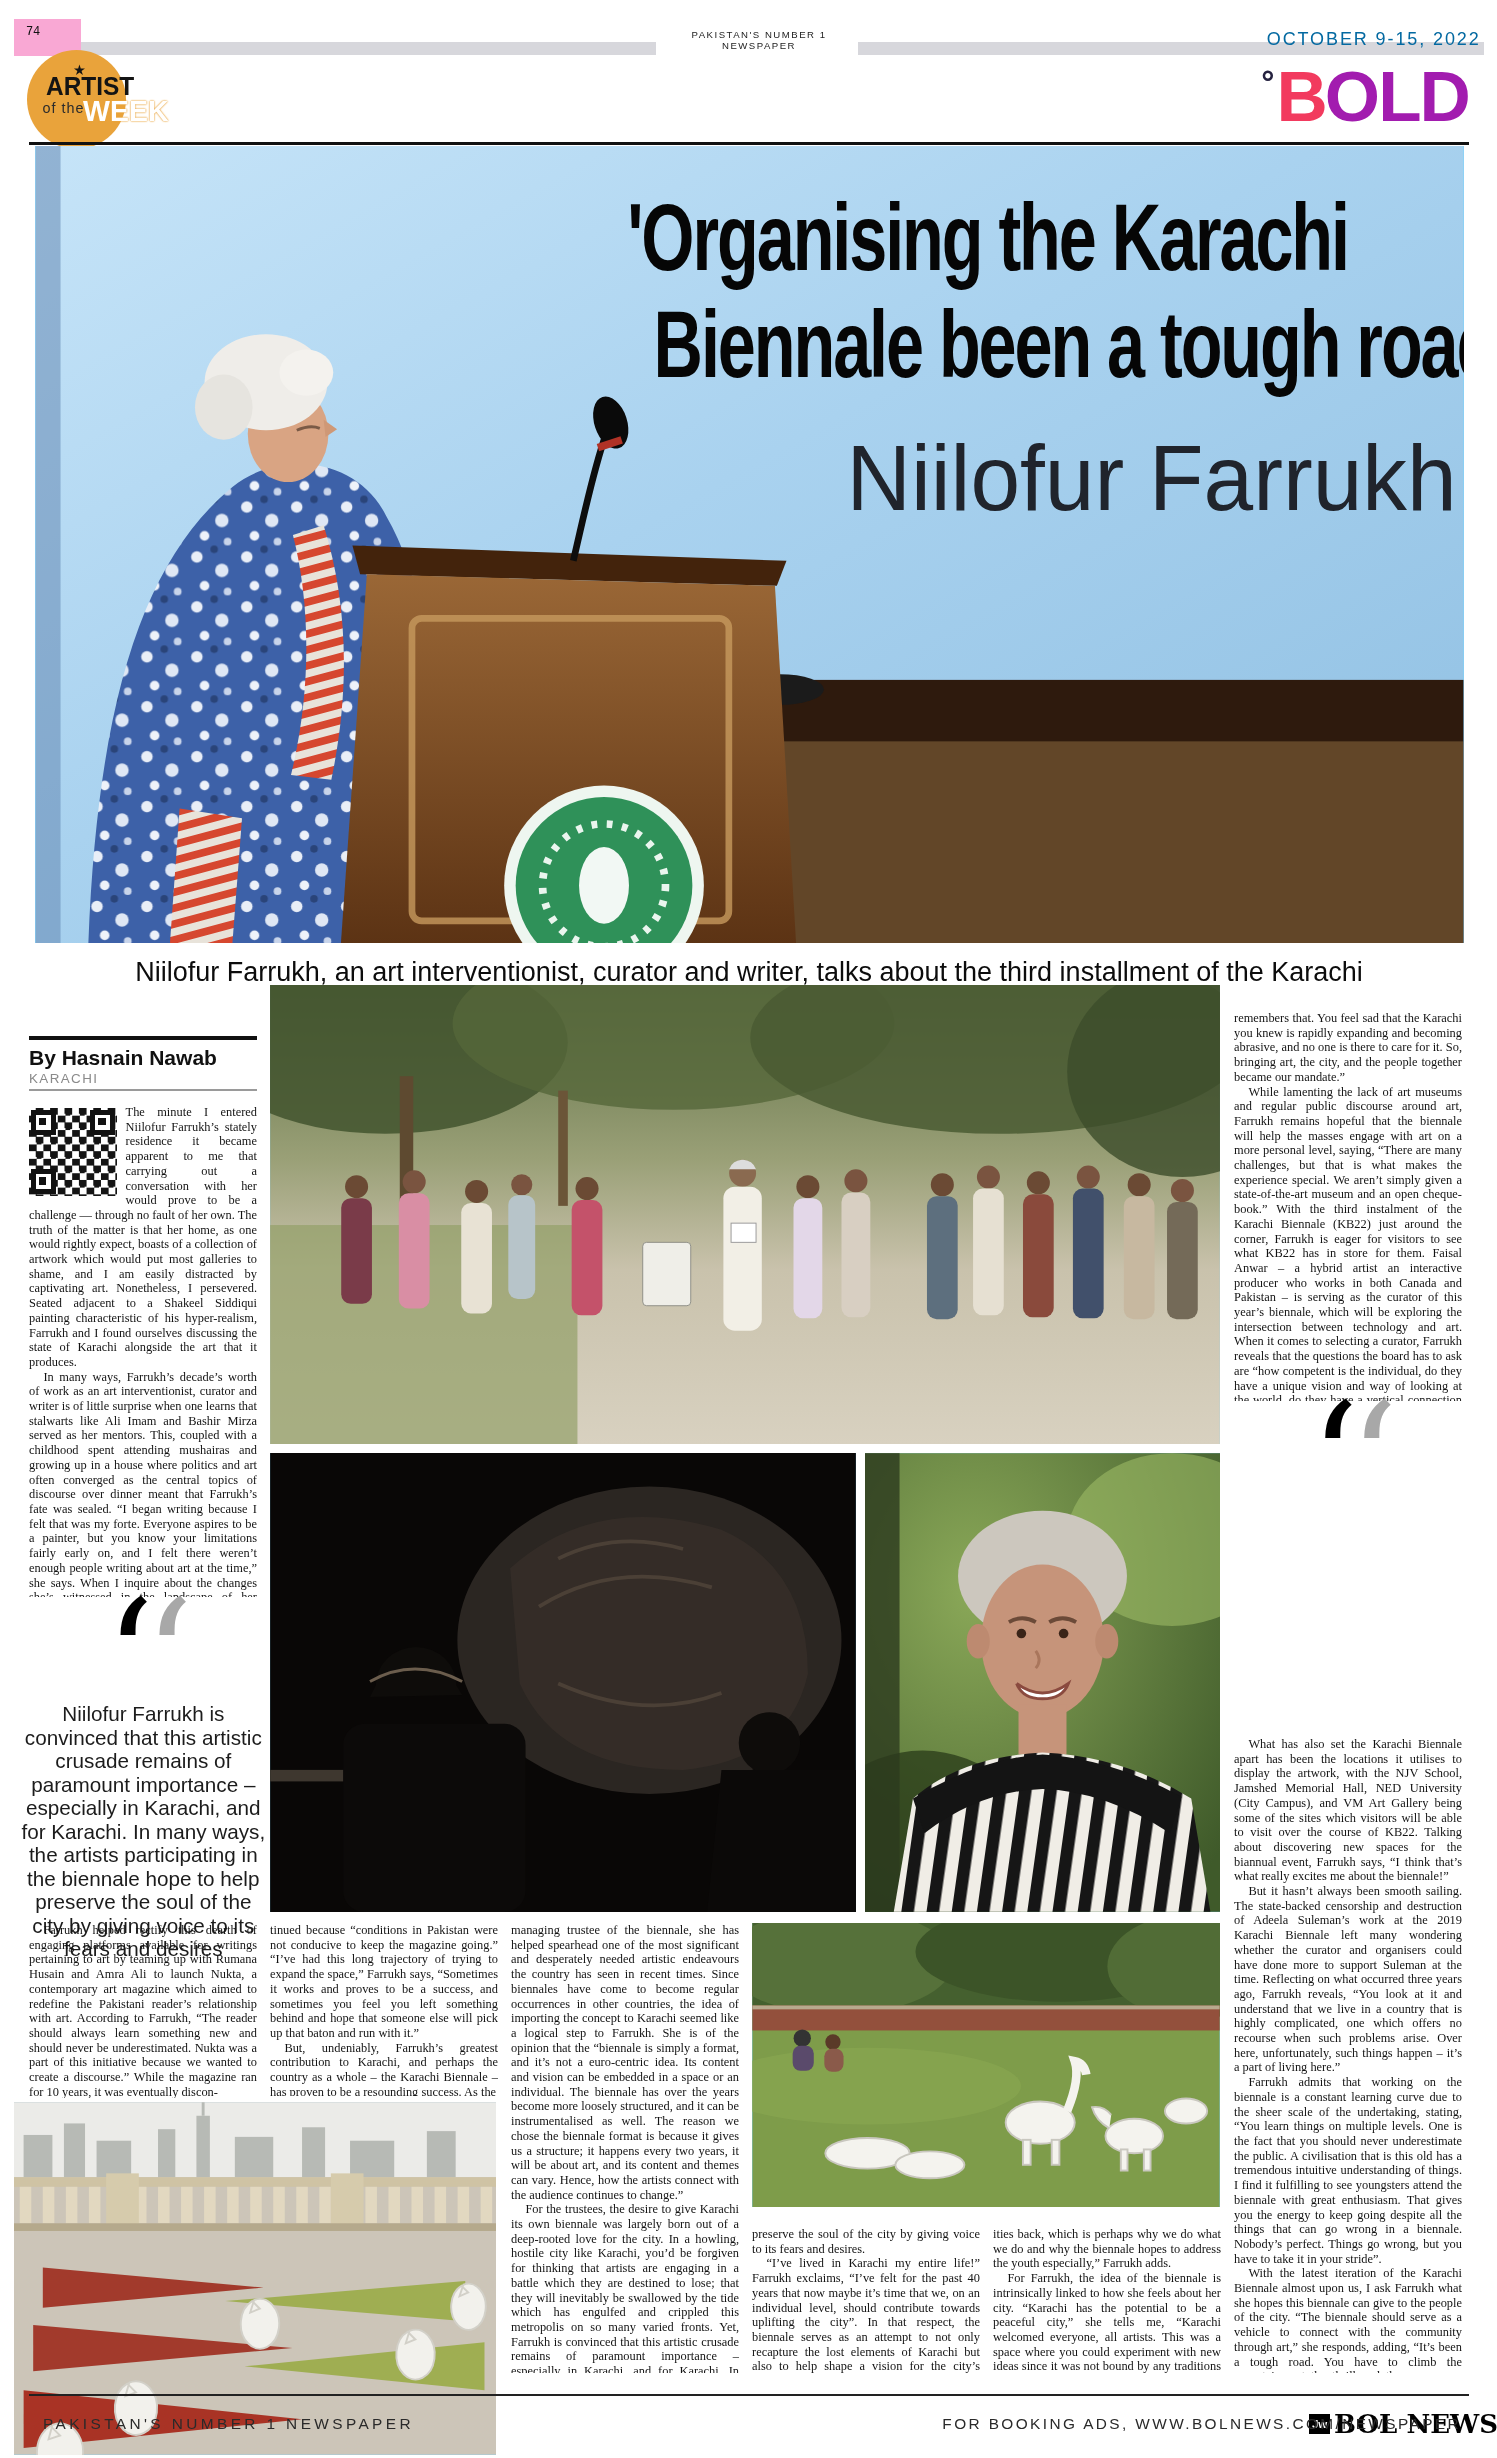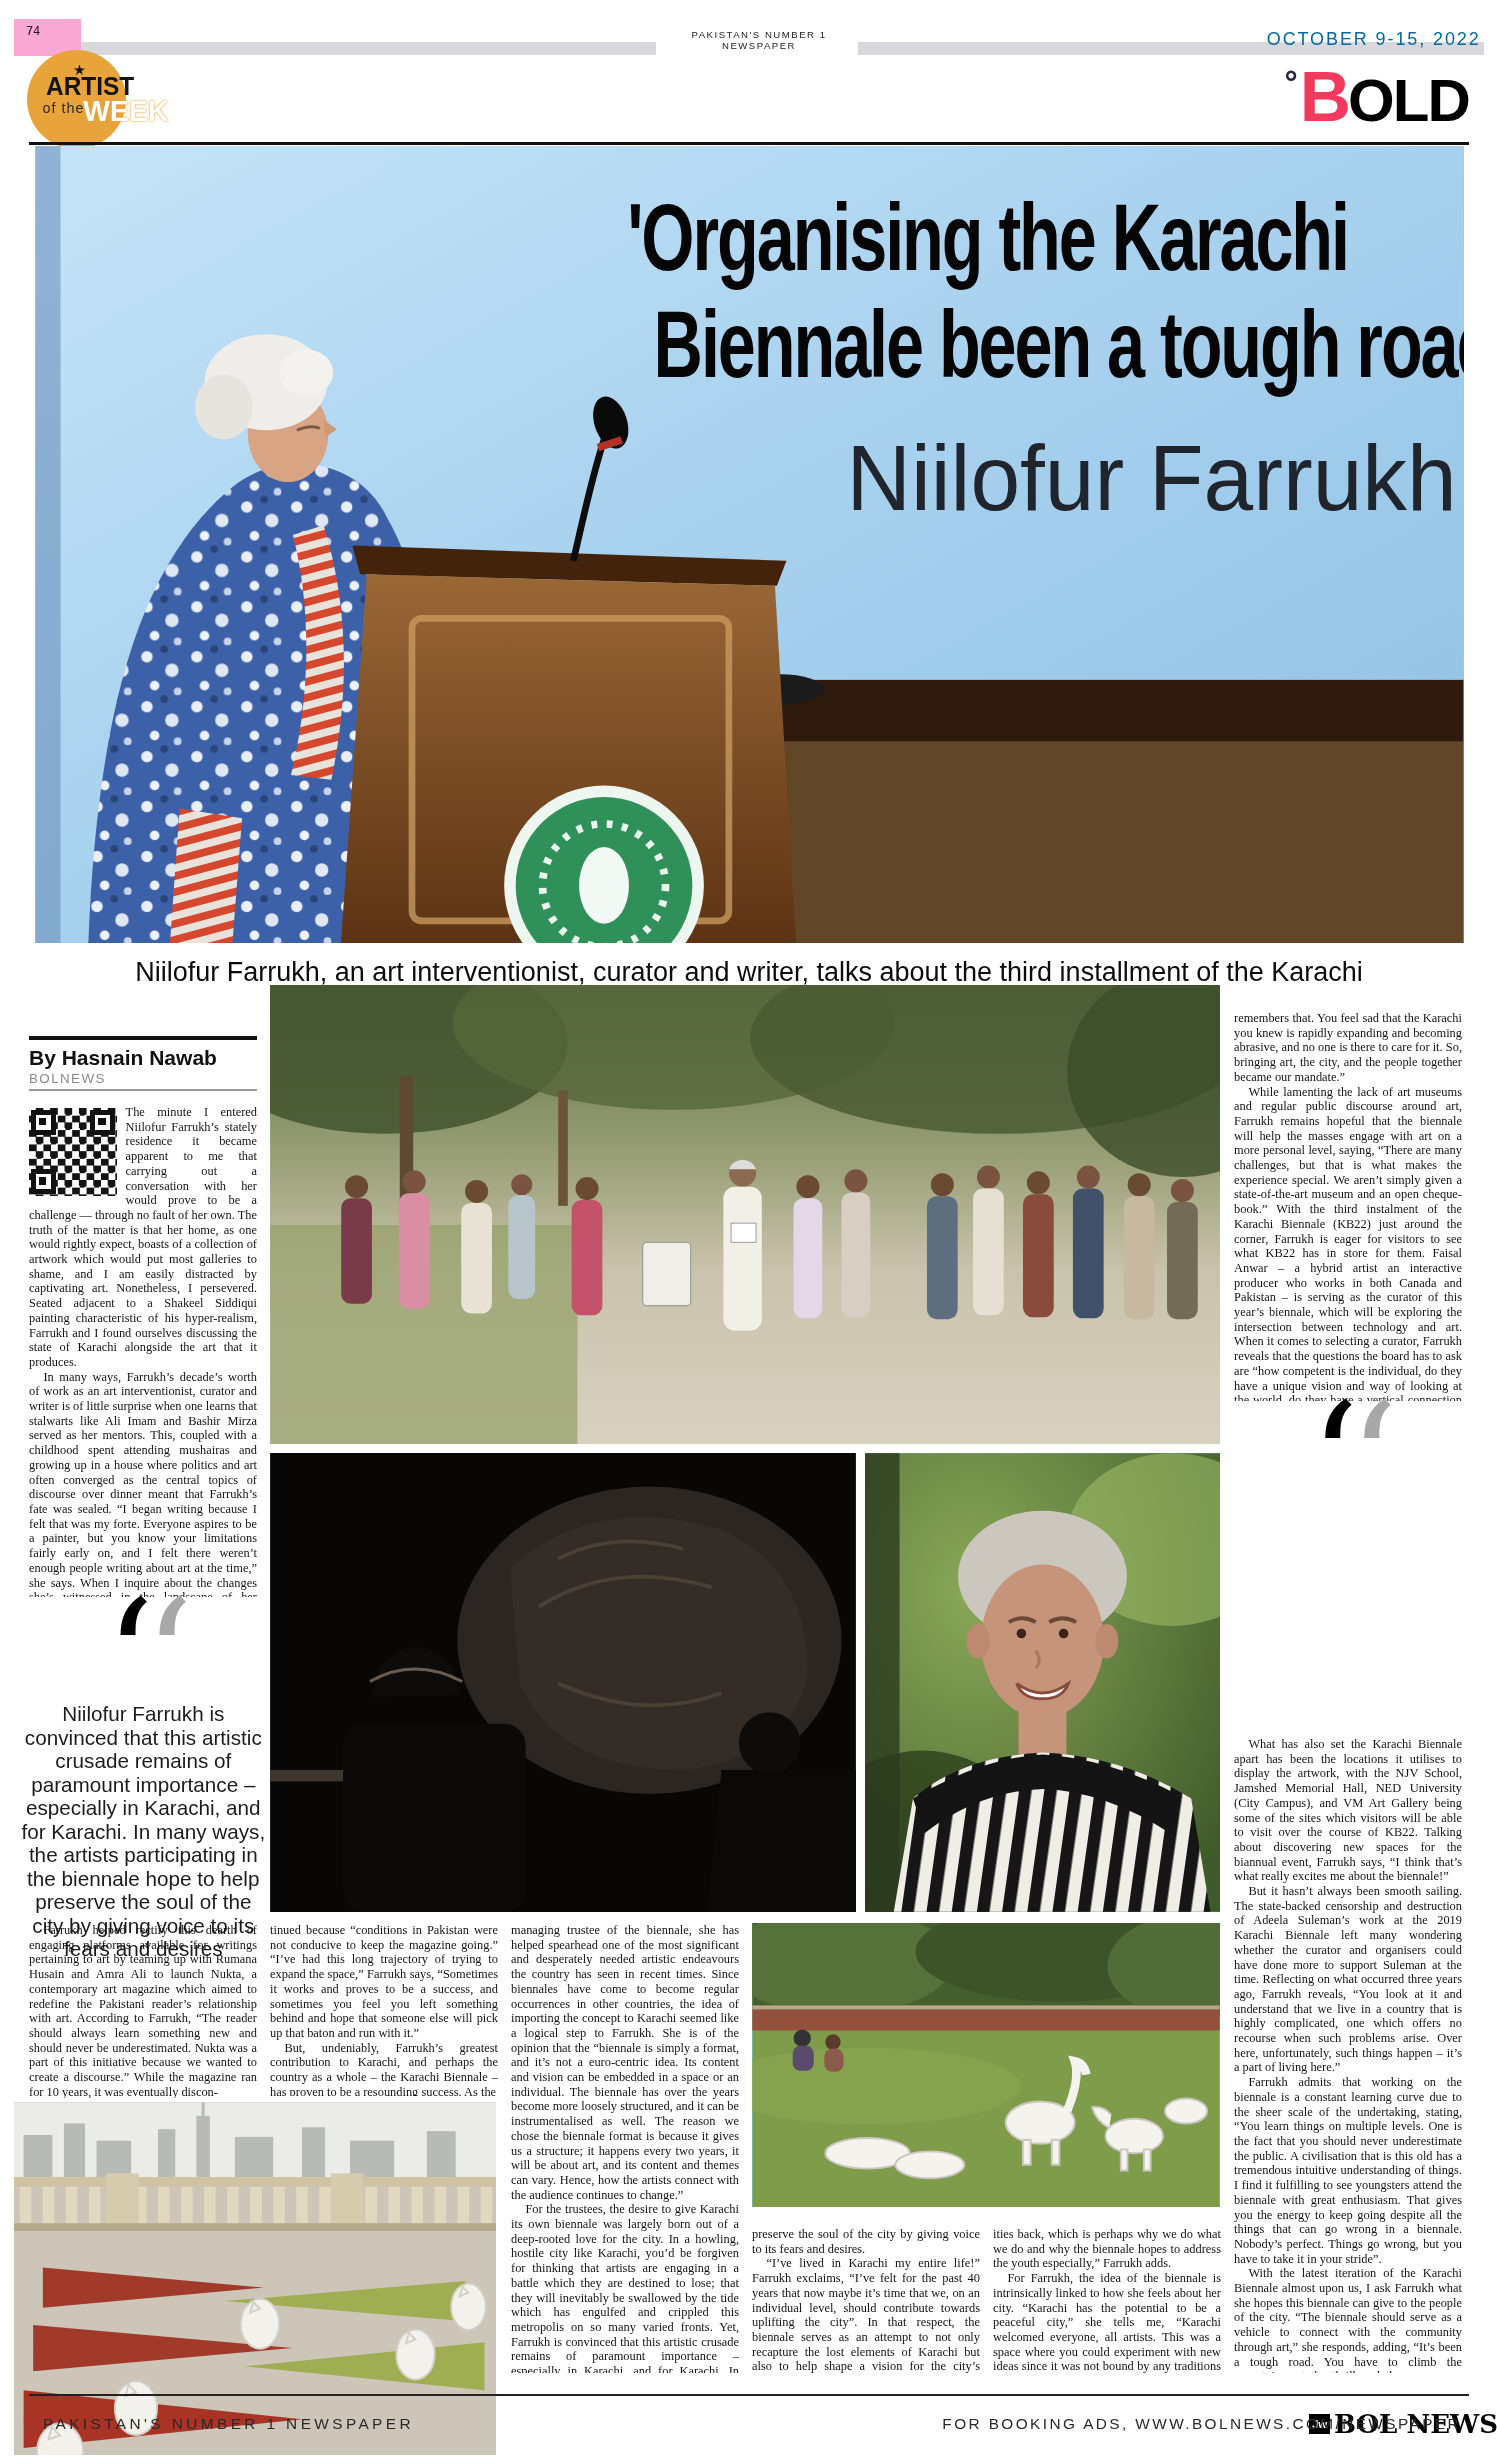--- a/index.html
+++ b/index.html
@@ -30,21 +30,21 @@
     font-weight:bold; font-size:26px; letter-spacing:0; color:#141414; transform:scaleX(0.94); transform-origin:left; }
   #badge .star { position:absolute; left:46px; top:11.5px; font-size:14.4px; color:#141414; }
   #badge .t2 { position:absolute; left:15.4px; top:50px; font-family:"Liberation Sans",sans-serif;
     font-size:14.4px; color:#2b2b2b; letter-spacing:1px; }
   #badge .t3 { position:absolute; left:56px; top:44px; font-family:"Liberation Sans",sans-serif;
     font-weight:bold; font-size:30px; color:#fff; text-shadow:0 0 1.9px #e9a33b,0 0 1.9px #e9a33b; transform:scaleX(0.95); transform-origin:left; }
   
   #brand { position:absolute; right:29px; top:56px; font-family:"Liberation Sans",sans-serif; font-weight:bold; }
   #brand .deg { display:inline-block; vertical-align:27px; font-size:33px; color:#262240; font-weight:bold; margin-right:1.9px;}
   #brand .b { font-size:71px; color:#f23a5e; letter-spacing:-2.9px; }
-  #brand .old { font-size:60px; color:#000000; letter-spacing:-1.9px; }
+  #brand .old { font-size:71px; color:#a21caf; letter-spacing:-1.9px; }
   #toprule { position:absolute; left:29px; top:142px; width:1440px; height:2.9px; background:#111; }
 
   
   #hero { position:absolute; left:35px; top:146px; width:1429px; height:797px; overflow:hidden; }
   #hero svg { position:absolute; left:0; top:0; }
   #headline { position:absolute; left:452px; top:38px; width:970px; text-align:center;
     font-family:"Liberation Sans",sans-serif; font-weight:bold; color:#060606; }
   #headline .hl { display:inline-block; font-size:95px; line-height:1.13; letter-spacing:-2.9px;
     transform:scaleX(0.72); white-space:nowrap; }
   #subject-name { position:absolute; right:7.7px; top:279px; font-family:"Liberation Sans",sans-serif;
@@ -189,21 +189,21 @@
       <span class="hl">Biennale been a tough road'</span>
     </div>
     <div id="subject-name">Niilofur Farrukh</div>
   </div>
 
   <div id="standfirst">Niilofur Farrukh, an art interventionist, curator and writer, talks about the third installment of the Karachi Biennale (KB22) in an exclusive interview with BOLD</div>
 
   <div id="byline">
     <div class="rule1"></div>
     <div class="author">By Hasnain Nawab</div>
-    <div class="city">BOLNEWS</div>
+    <div class="city">KARACHI</div>
     <div class="rule2"></div>
   </div>
 
   <div class="tcol" style="left:29px;top:1105px;width:228px;height:492px;">
     <div id="qr">
         <i></i>
         <i></i>
         <i></i>
       </div>
     <p>The minute I entered Niilofur Farrukh’s stately residence it became apparent to me that carrying out a conversation with her would prove to be a challenge — through no fault of her own. The truth of the matter is that her home, as one would rightly expect, boasts of a collection of artwork which would put most galleries to shame, and I am easily distracted by captivating art. Nonetheless, I persevered. Seated adjacent to a Shakeel Siddiqui painting characteristic of his hyper-realism, Farrukh and I found ourselves discussing the state of Karachi alongside the art that it produces.</p>

